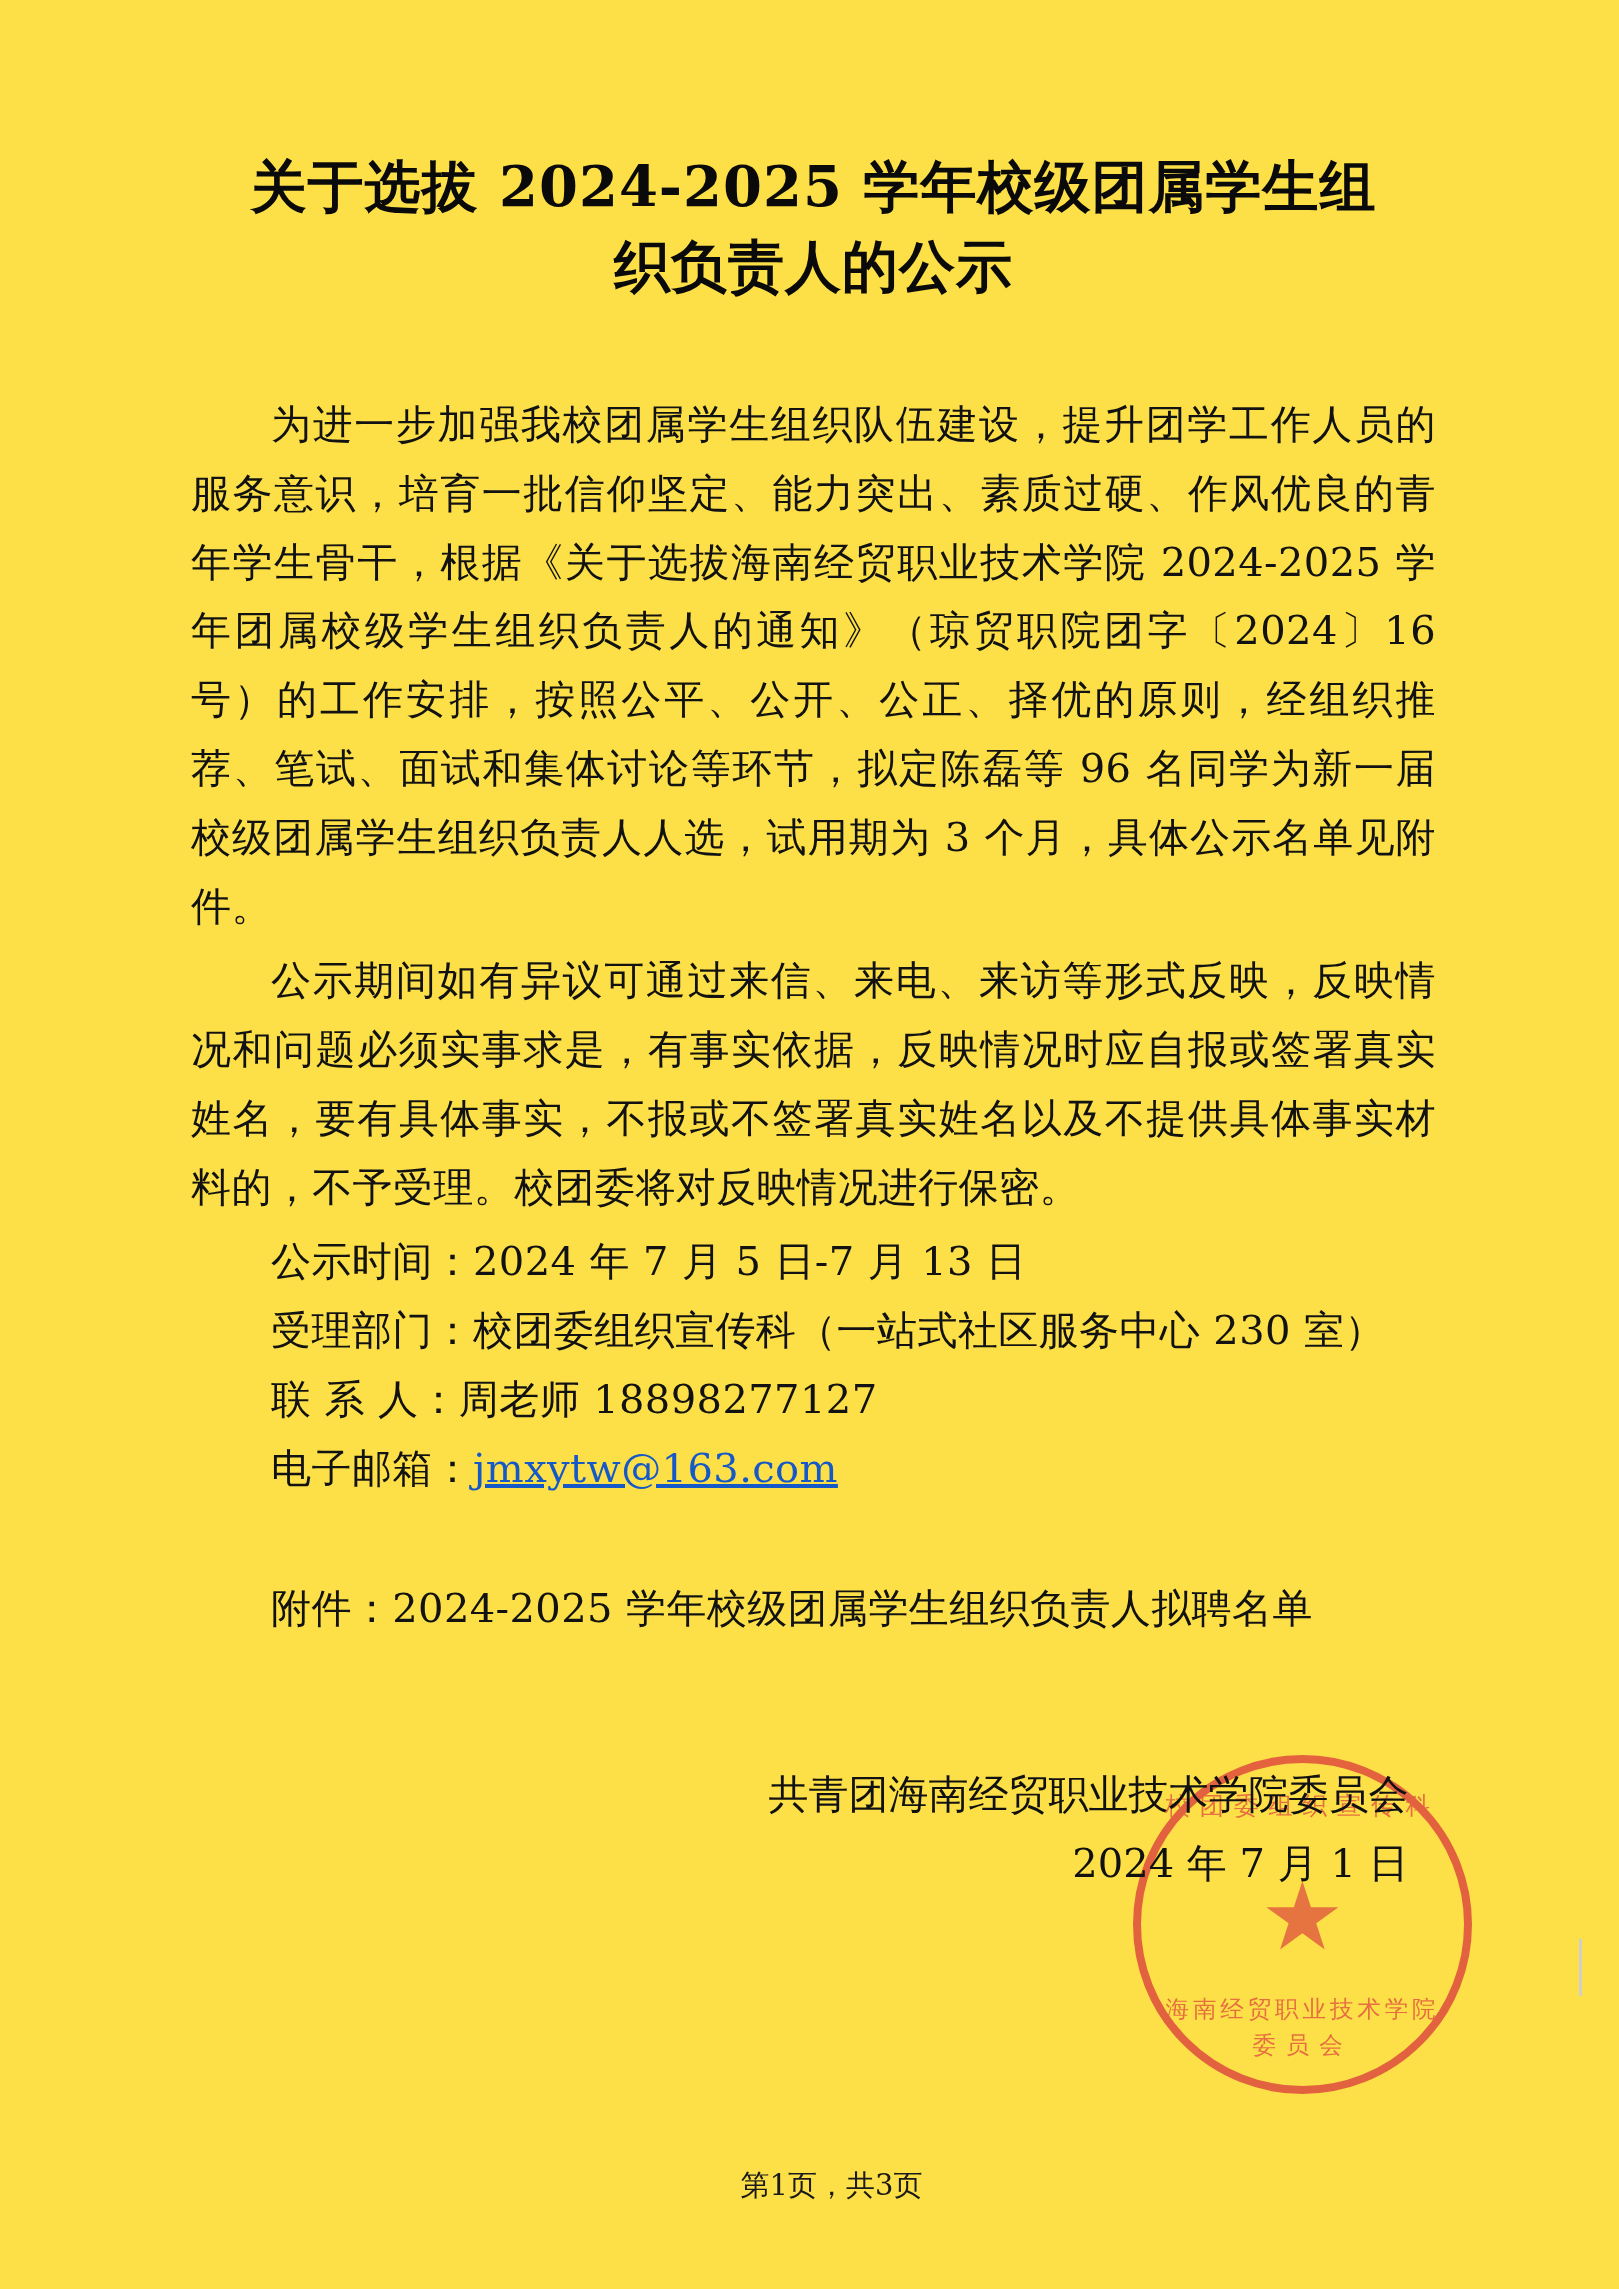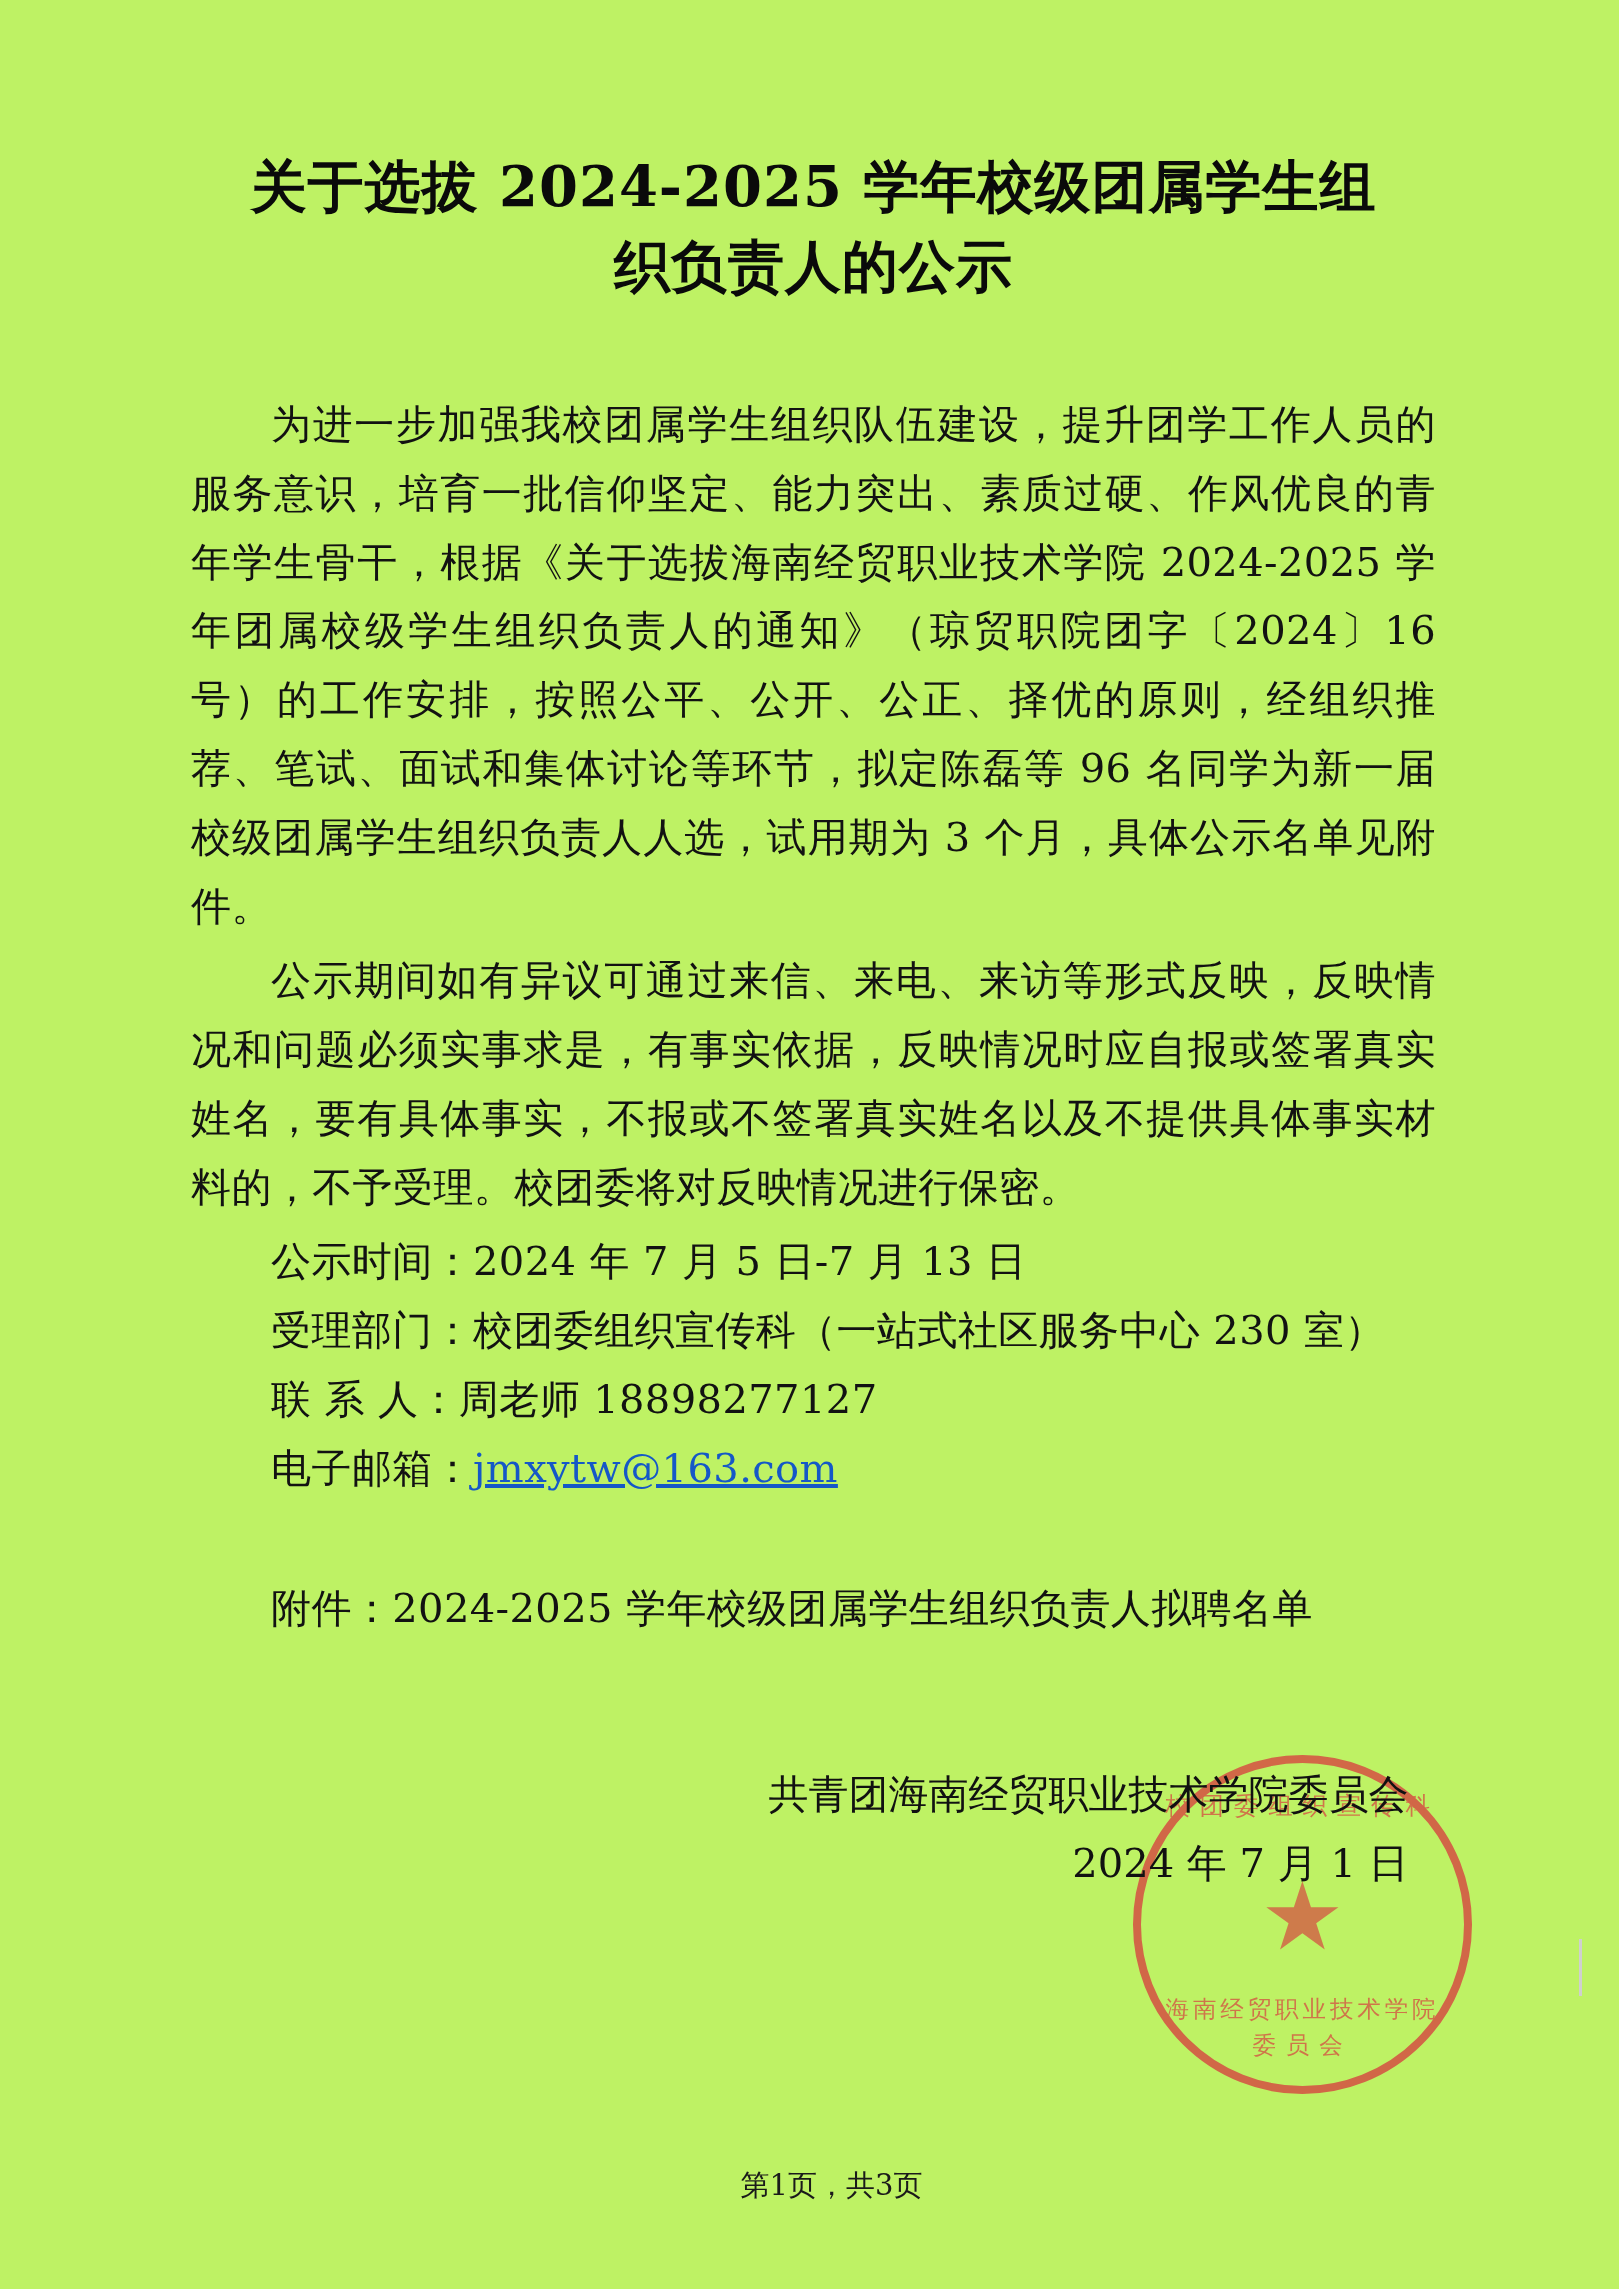--- a/index.html
+++ b/index.html
@@ -13,21 +13,21 @@
     position: relative;
     font-family: "DejaVu Serif", "Liberation Serif", serif;
     color: #111111;
     overflow: hidden;
   }
   .page {
     position: absolute;
     left: 0; top: 0;
     width: 1619px;
     height: 2290px;
-    background: #bef264;
+    background: #fde047;
   }
   .content {
     position: absolute;
     left: 191px;
     top: 147px;
     width: 1245px;
   }
   .doc-title {
     font-family: "DejaVu Serif", "Liberation Serif", serif;
     font-weight: bold;

